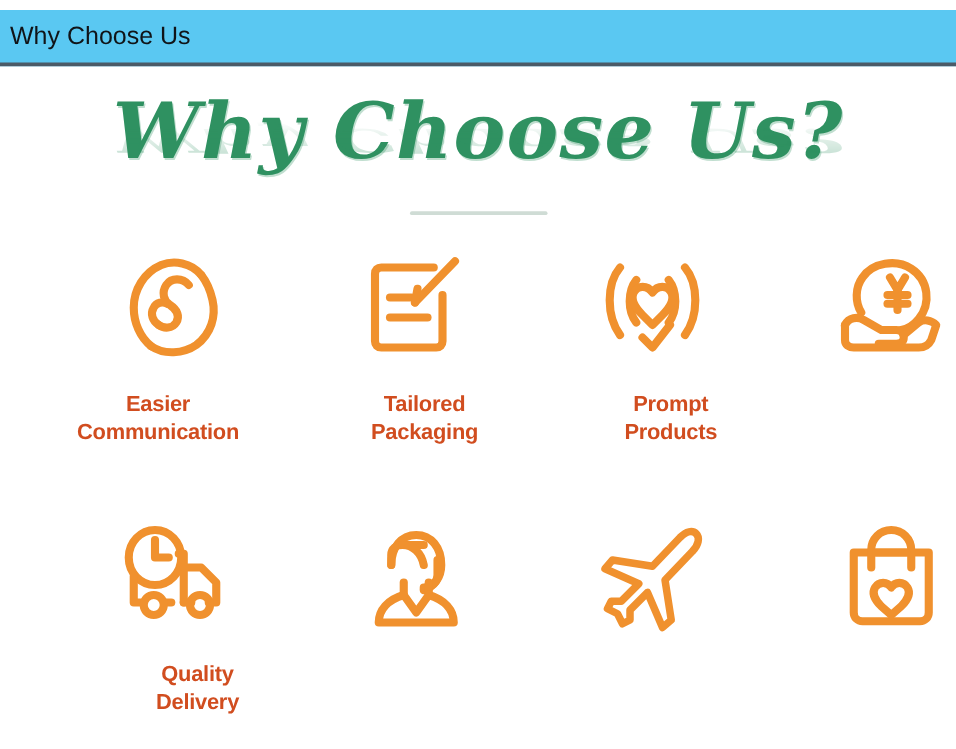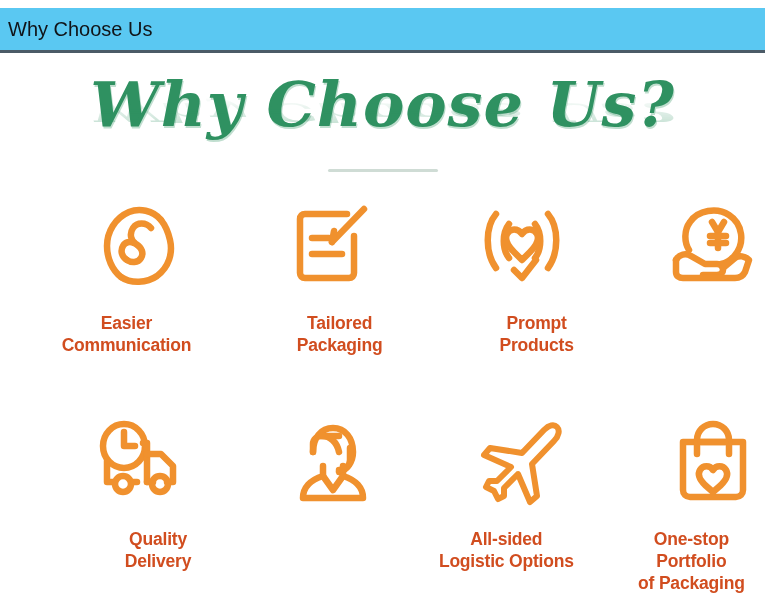--- a/index.html
+++ b/index.html
@@ -257,33 +257,29 @@
           </svg>
         </div>
       </div>
 
       <div class="cell">
         <div class="icon-wrap">
           <svg width="96" height="96" viewBox="0 0 96 96" fill="none" stroke="#f0912e" stroke-width="6" stroke-linecap="round" stroke-linejoin="round">
             <path d="M83 13 C86 16 85 22 80 27 L58 50 L63 82 L56 88 L44 60 L30 74 L30 82 L24 85 L20 77 L12 73 L15 67 H23 L37 53 L10 41 L16 34 L48 39 L70 16 C75 11 80 10 83 13 Z"></path>
           </svg>
         </div>
-        <div class="cell-label">All-sided
-Logistic Options</div>
       </div>
 
       <div class="cell">
         <div class="icon-wrap">
           <svg width="96" height="96" viewBox="0 0 96 96" fill="none" stroke="#f0912e" stroke-width="6.5" stroke-linecap="round" stroke-linejoin="round">
             <path d="M18 28 H78 V76 C78 80 75 83 71 83 H25 C21 83 18 80 18 76 Z"></path>
             <path d="M32 40 V26 C32 17 39 10 48 10 C57 10 64 17 64 26 V40"></path>
             <path d="M36 28 H60"></path>
             <path d="M48 56 C45 51 38 51 35 56 C32 61 35 66 40 71 L48 78 L56 71 C61 66 64 61 61 56 C58 51 51 51 48 56 Z"></path>
           </svg>
         </div>
-        <div class="cell-label">One-stop Portfolio
-of Packaging</div>
       </div>
 
     </div>
 
   </div>
 </div>
 
 </body></html>

